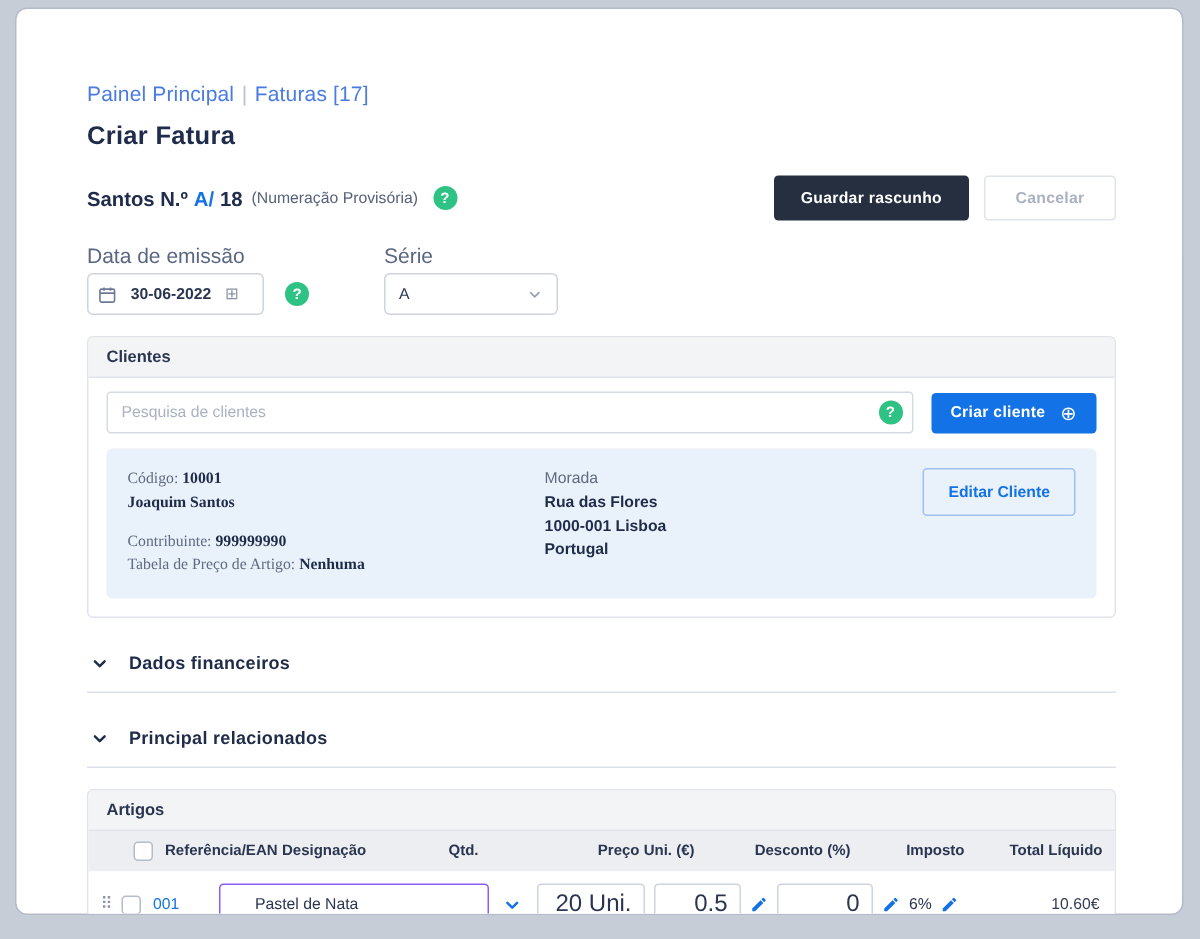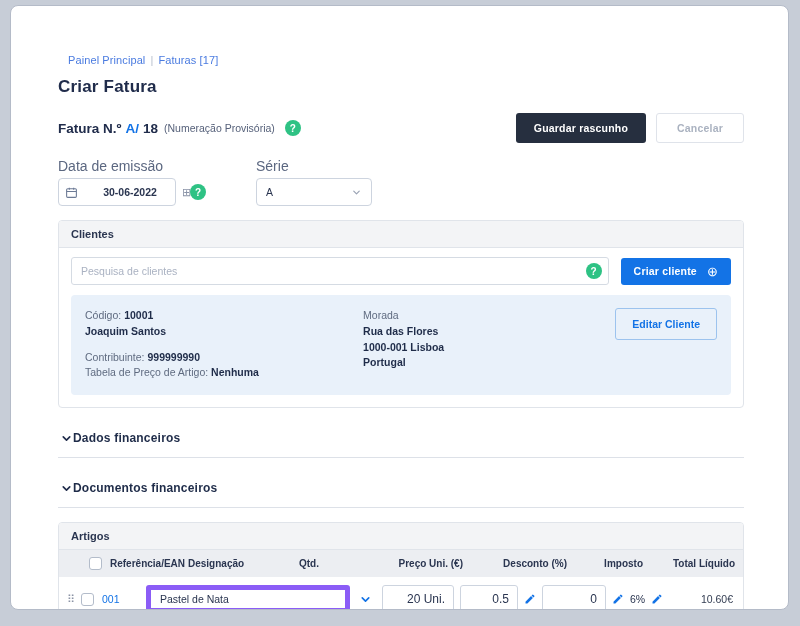--- a/index.html
+++ b/index.html
@@ -13,21 +13,21 @@
     border-radius:10px;
   }
   .card {
     position:absolute; left:10px; top:5px; width:779px; height:605px;
     background:#ffffff; border:1px solid #b4bbc8; border-radius:8px;
     overflow:hidden;
   }
   .content { padding:48px 44px 0 47px; }
 
   
-  .breadcrumb { font-size:11px; color:#4a7be0; letter-spacing:.1px;margin-left:10px; }
+  .breadcrumb { font-size:14px; color:#4a7be0; letter-spacing:.1px; }
   .breadcrumb .sep { color:#b9c1cf; margin:0 5px; }
   .breadcrumb a { color:#4a7be0; text-decoration:none; cursor:pointer; }
 
   
   .page-title { font-size:17px; font-weight:bold; color:#202c4b; margin-top:11px; letter-spacing:.2px; }
 
   
   .inv-row { display:flex; align-items:center; margin-top:16px; }
   .inv-num { font-size:13.5px; font-weight:bold; color:#202c4b; display:flex; align-items:center; gap:4px; }
   .inv-num .series { color:#1373e6; }
@@ -41,21 +41,21 @@
   .btn { border-radius:3px; font-size:10.5px; font-weight:bold; cursor:pointer; border:none; padding:8px 14px; letter-spacing:.2px; }
   .btn-ghost { background:#fff; color:#aab2c0; border:1px solid #dfe3ea; padding:8px 20px; }
   .btn-dark { background:#262f3f; color:#fff; padding:8px 18px; }
   .btn-primary { background:#1373e6; color:#fff; }
 
   
   .fields-row { display:flex; gap:50px; margin-top:15px; }
   .field .flabel { font-size:14px; color:#5b6780; display:block; margin-bottom:4px; }
   .date-box {
     width:118px; height:28px; border:1px solid #cdd4df; border-radius:4px;
-    display:flex; align-items:center; padding:0 6px; gap:21px; background:#fff;
+    display:flex; align-items:center; padding:0 6px; gap:5px; background:#fff;
   }
   .date-box input { border:none; outline:none; width:62px; font-size:10.5px; color:#2a3550; font-family:inherit; font-weight:bold; text-align:center; background:transparent; }
   .cal-icon { color:#6c7a95; display:inline-flex; }
   .grid-icon { font-size:11px; color:#8a93a7; cursor:pointer; line-height:1; }
   .select-box {
     width:116px; height:28px; border:1px solid #cdd4df; border-radius:4px; background:#fff;
     display:flex; align-items:center; justify-content:space-between; padding:0 9px; cursor:pointer;
   }
   .select-box .val { font-size:10.5px; color:#2a3550; }
 
@@ -73,33 +73,33 @@
   }
   .search-wrap input::placeholder { color:#aab2c2; }
   .search-help { position:absolute; right:7px; top:6px; margin:0; }
   .btn-create { display:flex; align-items:center; gap:10px; padding:7px 13px; }
   .plus-circle { font-size:13px; font-weight:normal; line-height:1; }
 
   .client-card {
     margin:2px 12px 12px; background:#e9f1fa; border-radius:4px; padding:13px 14px 14px;
     display:flex; align-items:flex-start;
   }
-  .client-col1 { width:44%; font-size:10.5px; color:#5f6b80; line-height:1.5; }
+  .client-col1 { width:44%; font-size:10.5px; color:#5f6b80; line-height:1.5;font-family:Liberation Serif, serif; }
   .client-col2 { flex:1; font-size:10.5px; color:#5f6b80; line-height:1.5; }
   .client-card b { color:#1f2c49; }
   .spacer-line { height:10px; }
   .btn-edit {
     background:transparent; border:1px solid #9cc3ee; color:#1373e6;
     font-size:10.5px; font-weight:bold; border-radius:3px; padding:9px 16px; cursor:pointer;
     font-family:Liberation Sans, sans-serif;
   }
 
   
   .collapse-row {
-    display:flex; align-items:center; margin-top:15px;
+    display:flex; align-items:center; gap:13px; margin-top:15px;
     padding:8px 2px 12px; border-bottom:1px solid #dde1e8; cursor:pointer;
   }
   .collapse-row .chev { display:inline-flex; color:#202c4b; }
   .collapse-row .label { font-size:12px; font-weight:bold; color:#1f2c49; letter-spacing:.2px; }
 
   
   .tbl-head {
     display:flex; align-items:center; background:#eceef2; padding:7px 8px;
     font-size:10px; font-weight:bold; color:#2a3550;
   }
@@ -112,27 +112,27 @@
   .th-desc { width:104px; text-align:right; }
   .th-imp { width:76px; text-align:right; }
   .th-total { width:92px; text-align:right; }
 
   .item-row { display:flex; align-items:center; padding:8px 8px 9px; background:#fff; }
   .drag-handle { font-size:11px; color:#8b93a5; cursor:grab; width:14px; line-height:1; }
   .item-row .checkbox { margin:0 8px 0 0; }
   .ref-link { width:44px; font-size:10.5px; color:#1373e6; cursor:pointer; }
   .des-wrap { display:flex; align-items:center; }
   .des-input {
-    width:204px; height:28px; border:5px solid #8b5cf6; border-radius:3px; padding:0 9px;
+    width:180px; height:28px; border:1px solid #8b5cf6; border-radius:3px; padding:0 23px;
     font-size:10.5px; color:#2a3550; font-family:inherit; outline:none;
   }
   .des-chev { color:#1373e6; margin:0 10px 0 9px; display:inline-flex; cursor:pointer; }
   .num-input {
     height:28px; border:1px solid #cdd4df; border-radius:3px; padding:0 8px;
-    font-size:12px; color:#2a3550; font-family:inherit; outline:none; text-align:right; background:#fff;
+    font-size:16px; color:#2a3550; font-family:inherit; outline:none; text-align:right; background:#fff;
   }
   .qtd-input { width:72px; }
   .preco-input { width:58px; margin-left:6px; }
   .desc-input { width:64px; }
   .pencil { display:inline-flex; margin:0 6px; cursor:pointer; }
   .tax-val { font-size:10.5px; color:#2a3550; }
   .total-val { flex:1; text-align:right; font-size:10.5px; color:#333d52; padding-right:2px; }
 </style>
 </head>
 <body>
@@ -141,21 +141,21 @@
   <div class="content">
 
     <div class="breadcrumb">
       <a>Painel Principal</a><span class="sep">|</span><a>Faturas [17]</a>
     </div>
 
     <div class="page-title">Criar Fatura</div>
 
     <div class="inv-row">
       <div class="inv-num">
-        <span>Fatura N.º</span>
+        <span>Santos N.º</span>
         <span class="series">A/</span>
         <span>18</span>
         <span class="note">(Numeração Provisória)</span>
         <span class="help-badge">?</span>
       </div>
       <div class="inv-actions">
         <button class="btn btn-dark">Guardar rascunho</button>
         <button class="btn btn-ghost">Cancelar</button>
       </div>
     </div>
@@ -229,21 +229,21 @@
           </svg>
       </span>
       <span class="label">Dados financeiros</span>
     </div>
     <div class="collapse-row">
       <span class="chev">
         <svg width="13" height="13" viewBox="0 0 24 24" fill="none" stroke="currentColor" stroke-width="3" stroke-linecap="round" stroke-linejoin="round">
             <polyline points="6 9 12 15 18 9"></polyline>
           </svg>
       </span>
-      <span class="label">Documentos financeiros</span>
+      <span class="label">Principal relacionados</span>
     </div>
 
     <div class="panel">
       <div class="panel-head">Artigos</div>
 
       <div class="tbl-head">
         <span class="cb-spacer"></span>
         <span class="checkbox"></span>
         <span class="th-ref">Referência/EAN</span>
         <span class="th-des">Designação</span>

